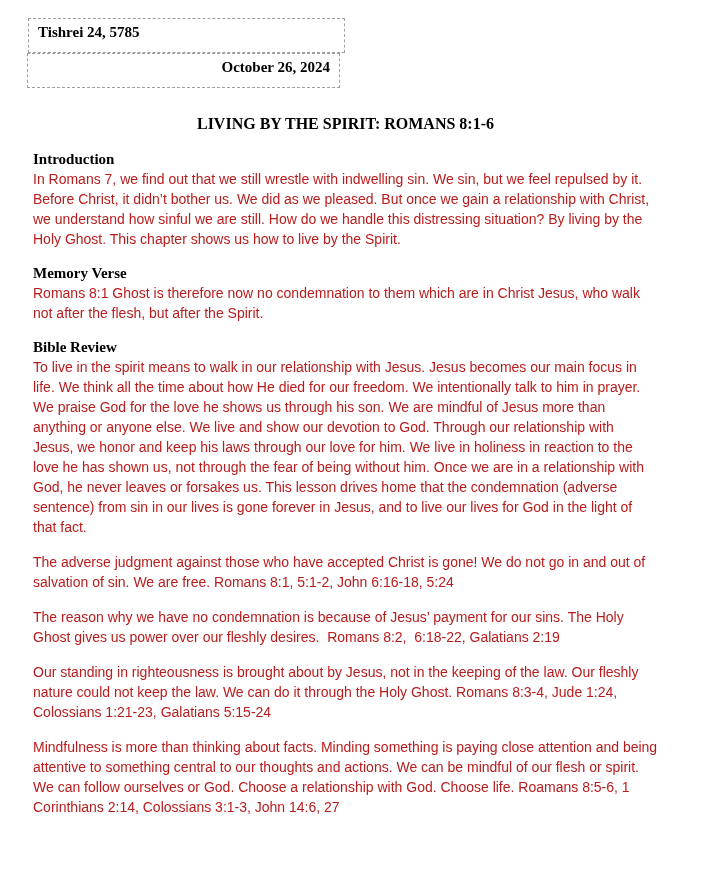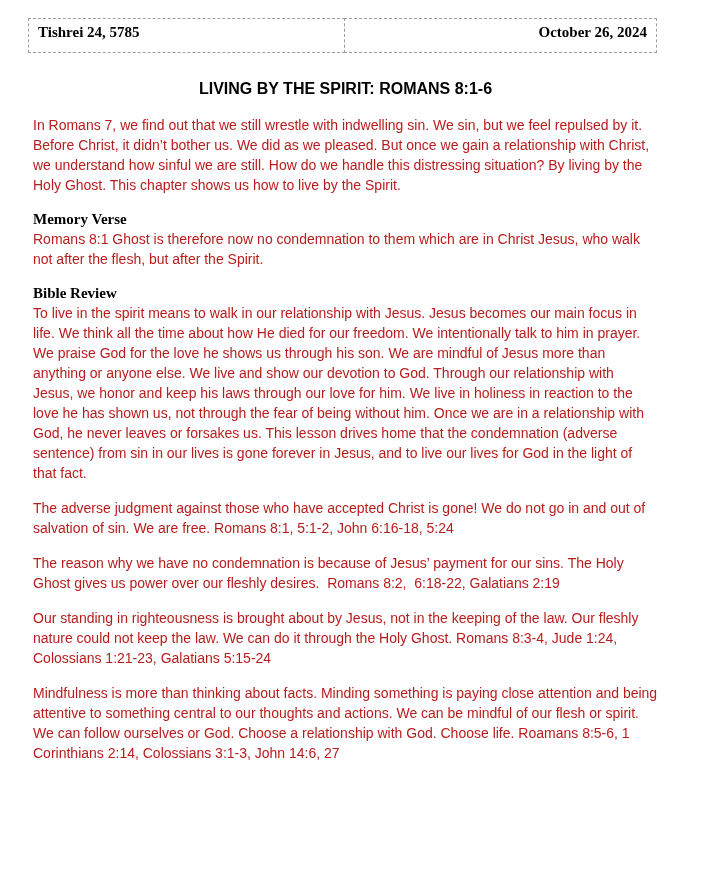--- a/index.html
+++ b/index.html
@@ -16,38 +16,39 @@
     padding: 18px 0 0 33px;
     font-family: "Liberation Sans", sans-serif;
     color: #333333;
     overflow: hidden;
   }
   
   .date-table {
     display: flex;
     width: 630px;
     margin-left: -5px;
+    flex-direction: column;
   }
   .date-cell {
     box-sizing: border-box;
     border: 1px dashed #9e9e9e;
     font-family: "Liberation Serif", serif;
     font-weight: bold;
     font-size: 15px;
     color: #000000;
     padding: 4px 9px 11px 9px;
     line-height: 18px;
   }
   .date-cell.left  { width: 317px; }
   .date-cell.right { width: 313px; margin-left: -1px; text-align: right; }
 
   .content { width: 625px; }
 
   .doc-title {
-    font-family: Liberation Sans, sans-serif;
+    font-family: Liberation Serif, serif;
     font-size: 16px;
     font-weight: bold;
     color: #000000;
     text-align: center;
     margin: 26px 0 16px 0;
     line-height: 20px;
   }
   .section-heading {
     font-family: "Liberation Serif", serif;
     font-size: 15px;
@@ -73,20 +74,21 @@
   <div class="date-table">
     <div class="date-cell left">Tishrei 24, 5785</div>
     <div class="date-cell right">October 26, 2024</div>
   </div>
 
   <div class="content">
 
     <h1 class="doc-title">LIVING BY THE SPIRIT: ROMANS 8:1-6</h1>
 
     <section class="section-introduction">
+      <h2 class="section-heading">Introduction</h2>
       <p class="para">In Romans 7, we find out that we still wrestle with indwelling sin. We sin, but we feel repulsed by it. Before Christ, it didn’t bother us. We did as we pleased. But once we gain a relationship with Christ, we understand how sinful we are still. How do we handle this distressing situation? By living by the Holy Ghost. This chapter shows us how to live by the Spirit.</p>
     </section>
 
     <section class="section-memory-verse">
       <h2 class="section-heading">Memory Verse</h2>
       <p class="para">Romans 8:1 Ghost is therefore now no condemnation to them which are in Christ Jesus, who walk not after the flesh, but after the Spirit.</p>
     </section>
 
     <section class="section-bible-lesson">
       <h2 class="section-heading">Bible Review</h2>

